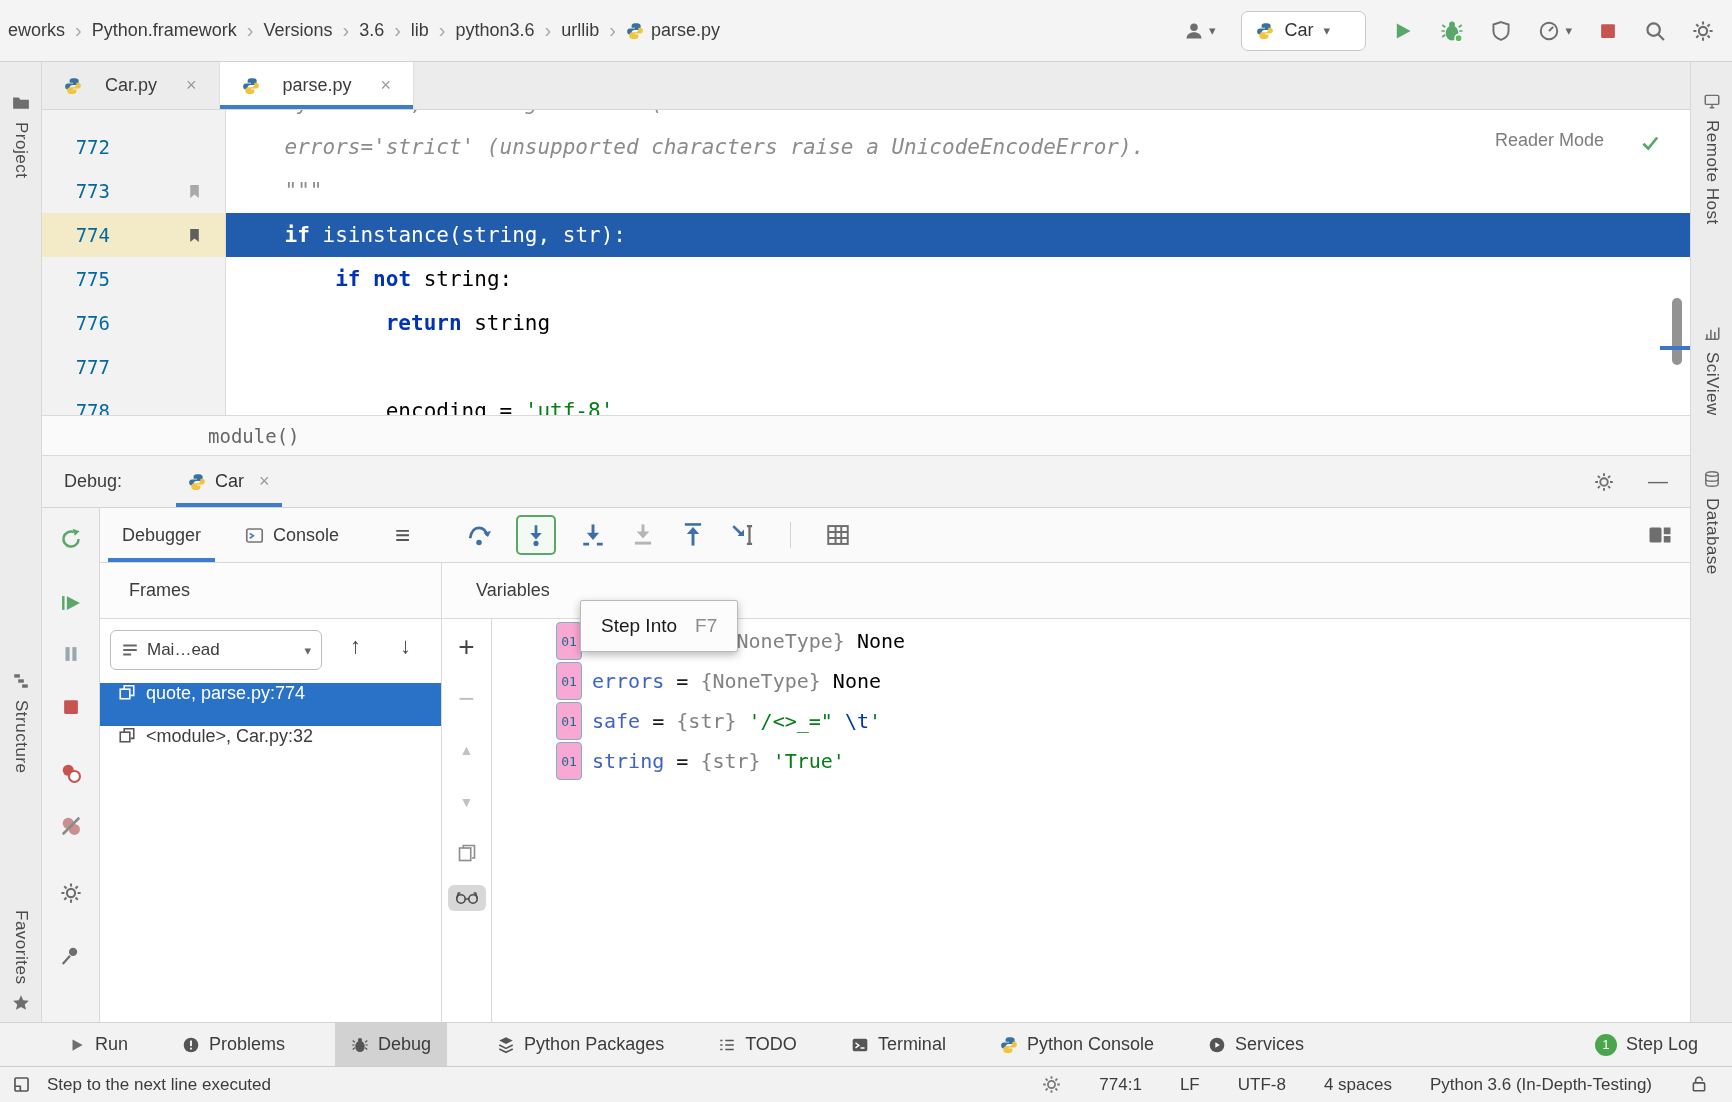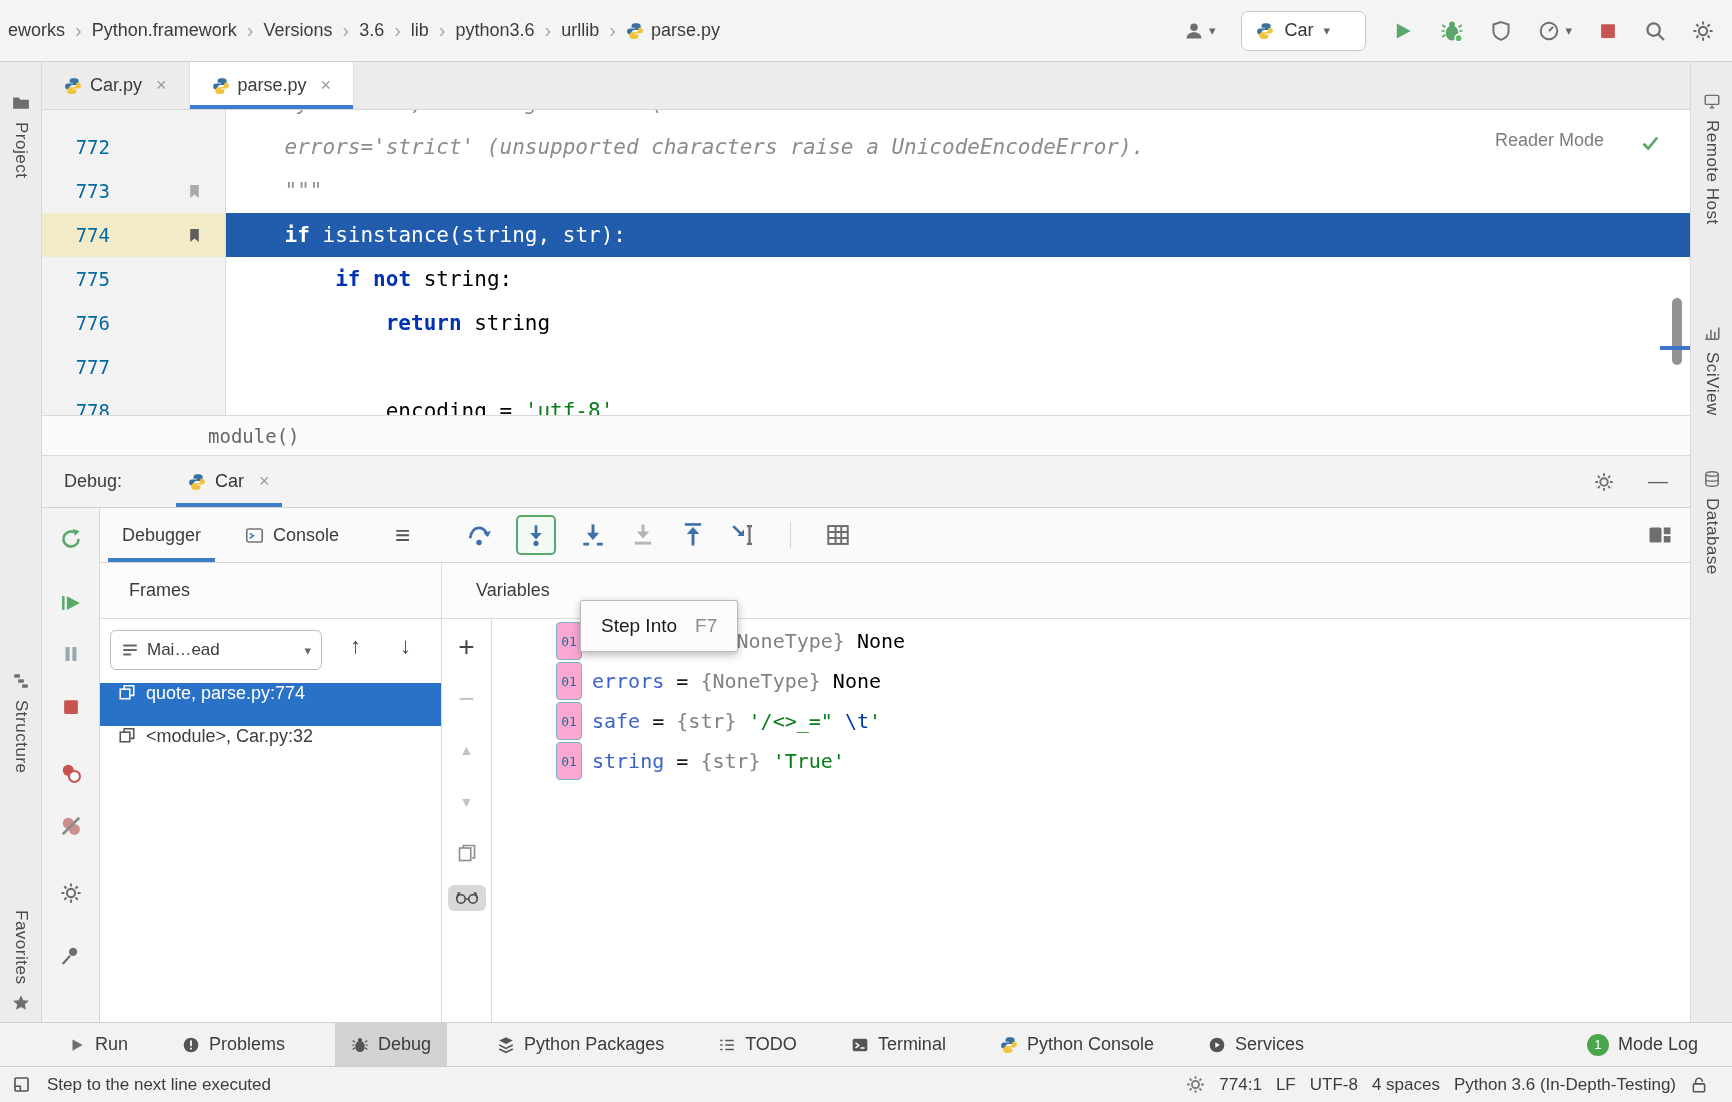--- a/index.html
+++ b/index.html
@@ -19,21 +19,21 @@
   .runbox .lbl{font-size:18px}
 
   
   .lstrip{position:absolute;left:0;top:62px;width:42px;height:960px;background:#ECECEC;border-right:1px solid #D8D8D8}
   .rstrip{position:absolute;right:0;top:62px;width:42px;height:960px;background:#ECECEC;border-left:1px solid #D8D8D8}
   .sitem{position:absolute;left:0;width:100%;display:flex;flex-direction:column;align-items:center;gap:10px}
   .vtext{writing-mode:vertical-rl;font-size:17px;color:#4A4A4A;letter-spacing:.5px}
 
   
   .tabbar{position:absolute;left:42px;top:62px;width:1648px;height:48px;background:#ECECEC;border-bottom:1px solid #D6D6D6;display:flex}
-  .etab{display:flex;align-items:center;gap:8px;padding:0 22px;font-size:18px;position:relative;border-right:1px solid #E0E0E0;color:#3C3C3C}
+  .etab{display:flex;align-items:center;gap:23px;padding:0 22px;font-size:18px;position:relative;border-right:1px solid #E0E0E0;color:#3C3C3C}
   .etab.active{background:#FFF}
   .etab.active:after{content:"";position:absolute;left:0;right:0;bottom:0;height:4px;background:#3E7DCB}
   .tclose{color:#9A9A9A;font-size:18px;margin-left:6px}
 
   
   .editor{position:absolute;left:42px;top:110px;width:1648px;height:305px;background:#FFF;overflow:hidden}
   .code{margin-top:-29px}
   .cl{display:flex;height:44px;line-height:44px;font-family:"DejaVu Sans Mono",monospace;font-size:21px;color:#000}
   .ln{width:68px;flex:none;text-align:right;color:#0369a1;background:#F2F2F2;font-size:19px}
   .gslot{width:116px;flex:none;background:#F2F2F2;border-right:1px solid #DCDCDC;display:flex;align-items:center;justify-content:flex-end;padding-right:24px}
@@ -108,21 +108,21 @@
 
   
   .bottombar{position:absolute;left:0;right:0;top:1022px;height:44px;background:#F2F2F2;border-top:1px solid #D2D2D2;display:flex;padding:0 30px 0 64px;gap:46px;font-size:18px}
   .bitem{display:flex;align-items:center;gap:9px;height:100%;padding:0 4px;color:#3C3C3C}
   .bitem.active{background:#D2D2D2;padding:0 16px}
   .bitem.right{margin-left:auto}
   .badge{width:22px;height:22px;border-radius:50%;background:#4BA64B;color:#FFF;font-size:13px;display:flex;align-items:center;justify-content:center}
 
   .statusbar{position:absolute;left:0;right:0;top:1066px;height:36px;background:#F2F2F2;border-top:1px solid #CCC;display:flex;align-items:center;padding:0 24px 0 12px;font-size:17px;color:#3C3C3C}
   .sleft{display:flex;align-items:center;gap:16px}
-  .sright{margin-left:auto;display:flex;align-items:center;gap:14px}
+  .sright{margin-left:auto;display:flex;gap:38px}
 </style>
 </head>
 <body>
 
 <div class="app">
 
   <div class="topbar">
     <div class="crumbs">
       <span class="crumb">eworks</span>
       <span class="csep">›</span>
@@ -575,21 +575,21 @@
     </span>
     <span class="bitem">
       <svg width="18" height="18" viewBox="0 0 16 16">
           <circle cx="8" cy="8" r="6.5" fill="#555"></circle>
           <path d="M6.5 5.5l4 2.5-4 2.5z" fill="#FFF"></path>
         </svg>
       <span>Services</span>
     </span>
     <span class="bitem right">
       <span class="badge">1</span>
-      <span>Mode Log</span>
+      <span>Step Log</span>
     </span>
   </div>
 
   <div class="statusbar">
     <span class="sleft">
       <svg width="19" height="19" viewBox="0 0 16 16" fill="none" stroke="#555" stroke-width="1.4">
           <rect x="2.5" y="2.5" width="11" height="11" rx="1"></rect>
           <path d="M2.5 9.5h4.5V13.5"></path>
         </svg>
       <span>Step to the next line executed</span>

